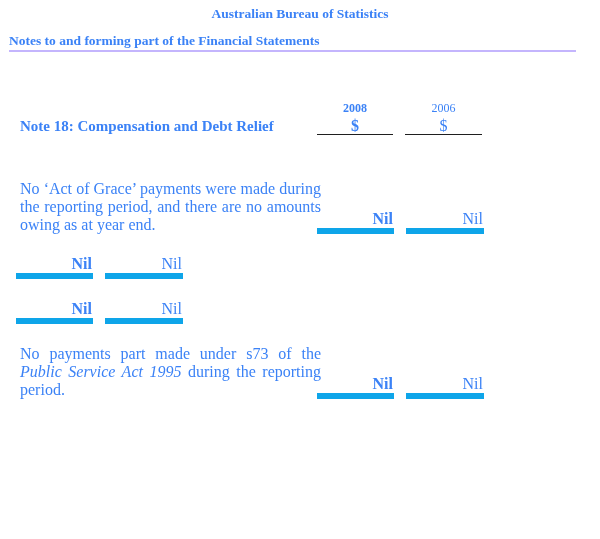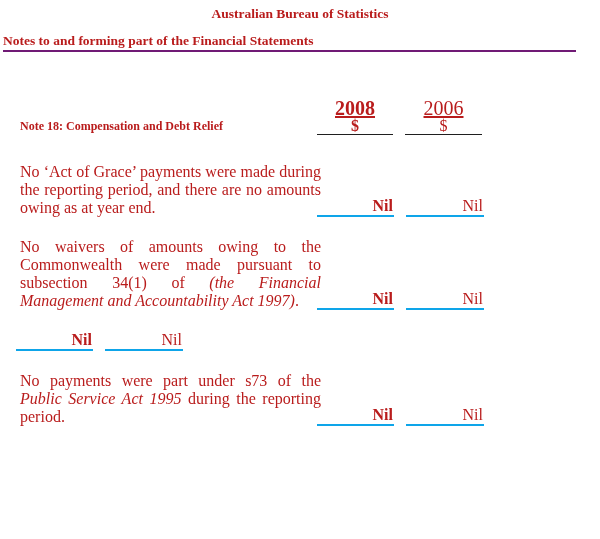--- a/index.html
+++ b/index.html
@@ -1,67 +1,67 @@
 <!DOCTYPE html>
 <html><head>
 <meta charset="utf-8">
 <style>
   html, body { margin: 0; padding: 0; background: #ffffff; }
   .page {
     position: relative;
     width: 600px;
     height: 539px;
     background: #ffffff;
-    color: #b91c1c;
+    color: #3b82f6;
     font-family: "Liberation Serif", "DejaVu Serif", serif;
     overflow: hidden;
   }
   .doc-title {
     padding-top: 6px;
     text-align: center;
     font-weight: bold;
     font-size: 13.5px;
     line-height: 16px;
   }
   .section-header {
-    margin: 12px 24px 0 3px;
+    margin: 12px 24px 0 9px;
     font-weight: bold;
     font-size: 13.5px;
     line-height: 14px;
     padding-bottom: 2px;
-    border-bottom: 2px solid #701a75;
+    border-bottom: 2px solid #c4b5fd;
   }
   .note-table { margin: 48px 0 0 20px; }
   .row { display: flex; align-items: flex-end; }
   .lead { width: 301px; }
   .c1 { width: 76px; margin-left: -4px; }
   .c2 { width: 77px; margin-left: 12px; }
   .bold { font-weight: bold; }
-  .year-cell { text-align: center; font-size: 20px; line-height: 17px; text-decoration: underline; }
+  .year-cell { text-align: center; font-size: 12px; line-height: 17px; }
   .unit-cell {
     text-align: center;
     font-size: 16px;
     line-height: 17px;
     border-bottom: 1px solid #1f1f1f;
   }
-  .note-heading { font-size: 12px; line-height: 17px; font-weight: bold; }
+  .note-heading { font-size: 15px; line-height: 17px; font-weight: bold; }
   .note-row { margin-top: 21px; }
-  .note-row.first { margin-top: 28px; }
+  .note-row.first { margin-top: 45px; }
   .note-text {
     font-size: 16px;
     line-height: 18px;
     text-align: justify;
   }
   .note-text i { font-style: italic; }
   .val-cell {
     text-align: right;
     font-size: 16px;
     line-height: 18px;
     padding-right: 1px;
-    border-bottom: 2px solid #0ea5e9;
+    border-bottom: 6px solid #0ea5e9;
   }
 </style>
 </head>
 <body>
 
 <div class="page">
 
   <div class="doc-title">Australian Bureau of Statistics</div>
 
   <div class="section-header">Notes to and forming part of the Financial Statements</div>
@@ -80,30 +80,29 @@
       <div class="c2 unit-cell">$</div>
     </div>
 
     <div class="row note-row first">
       <div class="lead note-text"><span>No ‘Act of Grace’ payments were made during the reporting period, and there are no amounts owing as at year end.</span></div>
       <div class="c1 val-cell bold">Nil</div>
       <div class="c2 val-cell">Nil</div>
     </div>
 
     <div class="row note-row">
-      <div class="lead note-text"><span>No waivers of amounts owing to the Commonwealth were made pursuant to subsection 34(1) of </span><i>(the Financial Management and Accountability Act 1997)</i><span>.</span></div>
       <div class="c1 val-cell bold">Nil</div>
       <div class="c2 val-cell">Nil</div>
     </div>
 
     <div class="row note-row">
       <div class="c1 val-cell bold">Nil</div>
       <div class="c2 val-cell">Nil</div>
     </div>
 
     <div class="row note-row">
-      <div class="lead note-text"><span>No payments were part under s73 of the </span><i>Public Service Act 1995</i><span> during the reporting period.</span></div>
+      <div class="lead note-text"><span>No payments part made under s73 of the </span><i>Public Service Act 1995</i><span> during the reporting period.</span></div>
       <div class="c1 val-cell bold">Nil</div>
       <div class="c2 val-cell">Nil</div>
     </div>
 
   </div>
 </div>
 
 </body></html>

